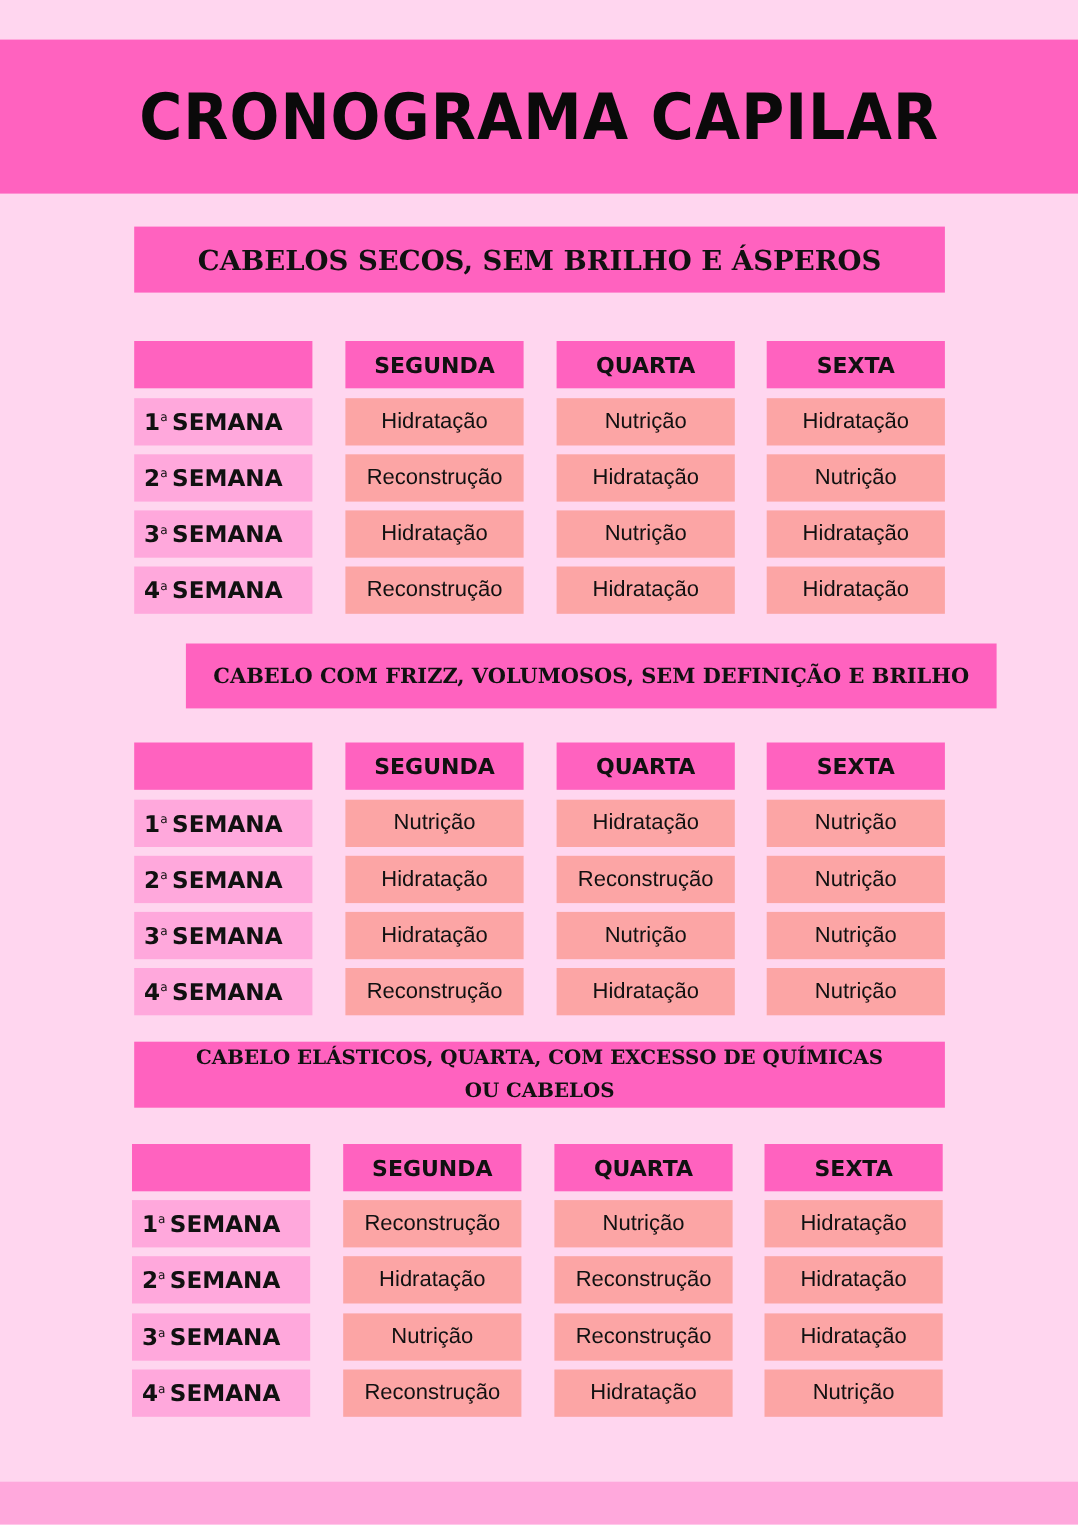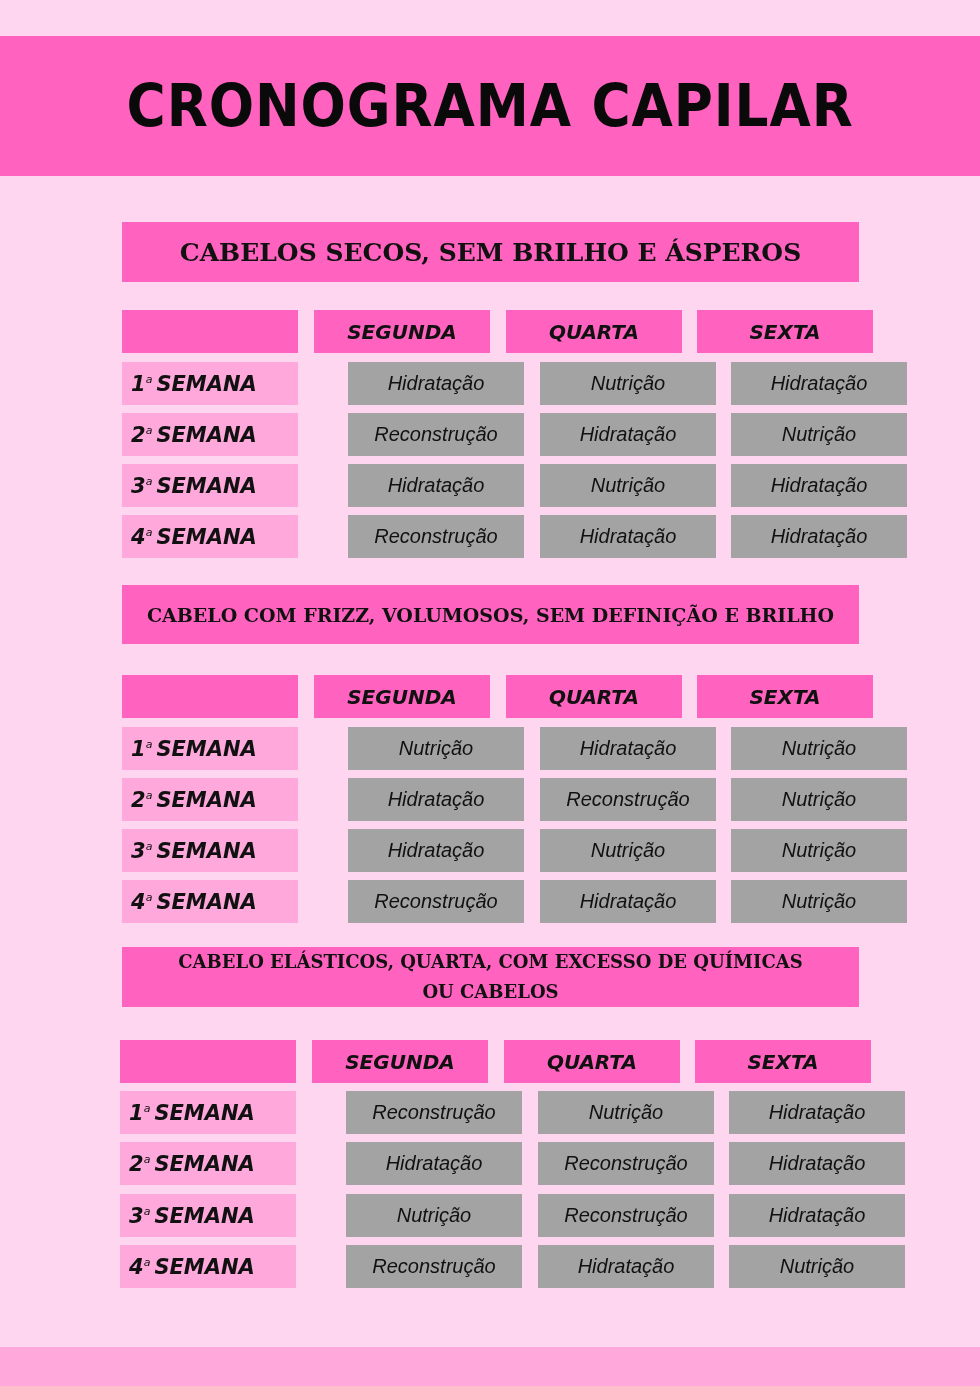--- a/index.html
+++ b/index.html
@@ -31,39 +31,38 @@
     text-align: center;
     font-family: "DejaVu Serif", serif;
     font-weight: bold;
     color: #111;
   }
   .section-header span { display: block; }
   .grid {
     position: absolute; left: 122px; width: 737px;
   }
   .cell {
-    position: absolute; width: 176px; height: 43px;
+    position: absolute; width: 162px; height: 43px;
     display: flex; align-items: center; justify-content: center;
     font-size: 20px;
-    font-style: italic;
   }
   .cell.head { background: #ff62bf; font-family: "DejaVu Sans", sans-serif; font-weight: bold; font-size: 20px; }
   .cell.row-label { background: #ffa8dc; justify-content: flex-start; padding-left: 9px; font-family: "DejaVu Sans", sans-serif; font-weight: bold; font-size: 21px; }
   .cell.row-label sup { font-size: 11px; font-weight: normal; margin-right: 4px; position: relative; top: -4px; }
-  .cell.value { background: #a3a3a3; font-family: "Liberation Sans", sans-serif; font-size: 20px; margin-left: 34px; }
+  .cell.value { background: #fca5a5; font-family: "Liberation Sans", sans-serif; font-size: 20px; }
   .footer-band { position: absolute; left: 0; top: 1347px; width: 980px; height: 39px; background: #ffa8dc; }
 </style>
 </head>
 <body>
 
 <div class="title-band">
   <h1>CRONOGRAMA CAPILAR</h1>
 </div>
 
-<div class="section-header" style="top:222px;height:60px;font-size:25px;">
+<div class="section-header" style="top:206px;height:60px;font-size:25px;">
   <span>CABELOS SECOS, SEM BRILHO E ÁSPEROS</span>
 </div>
 <div class="grid" style="top:310px;">
   <div class="cell head" style="left:0;top:0;"></div>
   <div class="cell head" style="left:192px;top:0;">SEGUNDA</div>
   <div class="cell head" style="left:384px;top:0;">QUARTA</div>
   <div class="cell head" style="left:575px;top:0;">SEXTA</div>
 
   <div class="cell row-label" style="left:0;top:52px;">
       <span>1</span>
@@ -95,21 +94,21 @@
   <div class="cell row-label" style="left:0;top:205px;">
       <span>4</span>
       <sup>a</sup>
       <span>SEMANA</span>
     </div>
   <div class="cell value" style="left:192px;top:205px;">Reconstrução</div>
   <div class="cell value" style="left:384px;top:205px;">Hidratação</div>
   <div class="cell value" style="left:575px;top:205px;">Hidratação</div>
 </div>
 
-<div class="section-header" style="top:585px;height:59px;font-size:19px;">
+<div class="section-header" style="top:585px;height:59px;font-size:19px;margin-left:47px;">
   <span>CABELO COM FRIZZ, VOLUMOSOS, SEM DEFINIÇÃO E BRILHO</span>
 </div>
 <div class="grid" style="top:675px;">
   <div class="cell head" style="left:0;top:0;"></div>
   <div class="cell head" style="left:192px;top:0;">SEGUNDA</div>
   <div class="cell head" style="left:384px;top:0;">QUARTA</div>
   <div class="cell head" style="left:575px;top:0;">SEXTA</div>
 
   <div class="cell row-label" style="left:0;top:52px;">
       <span>1</span>

